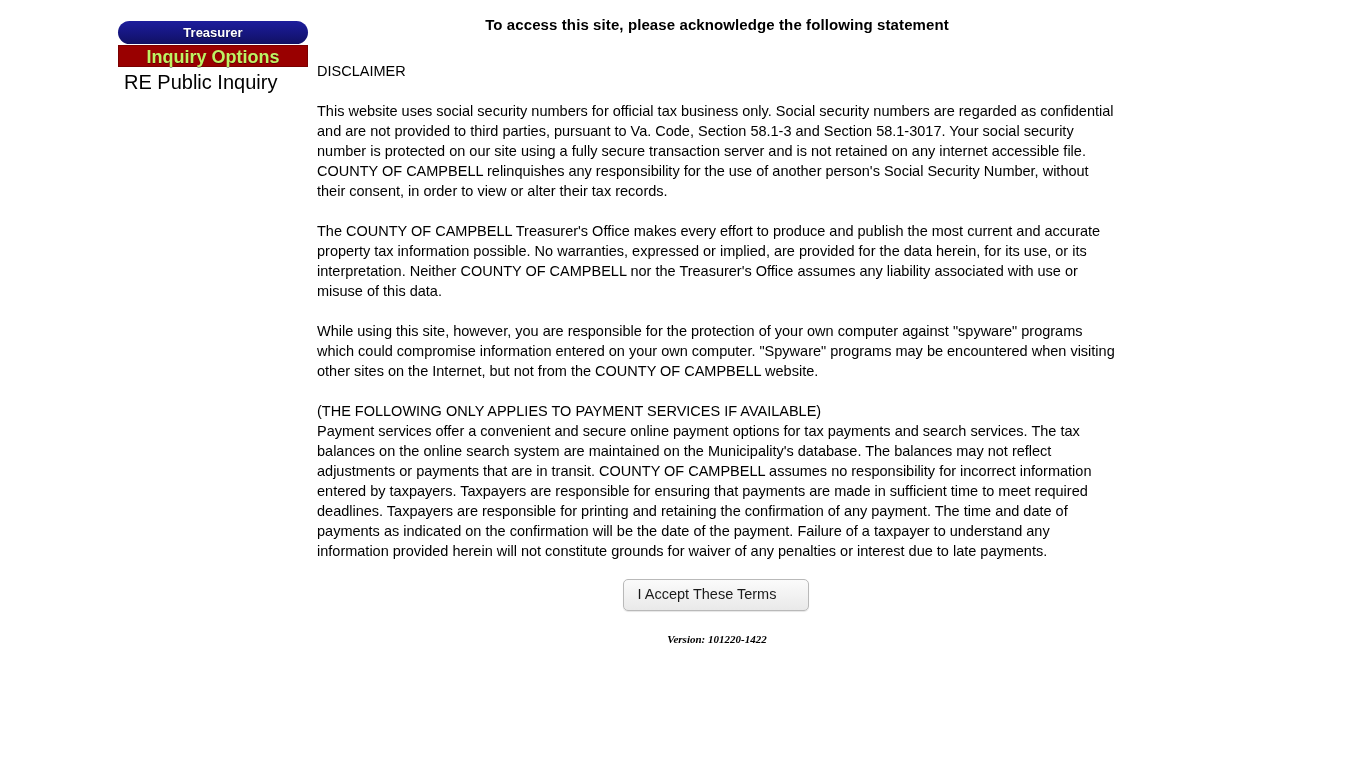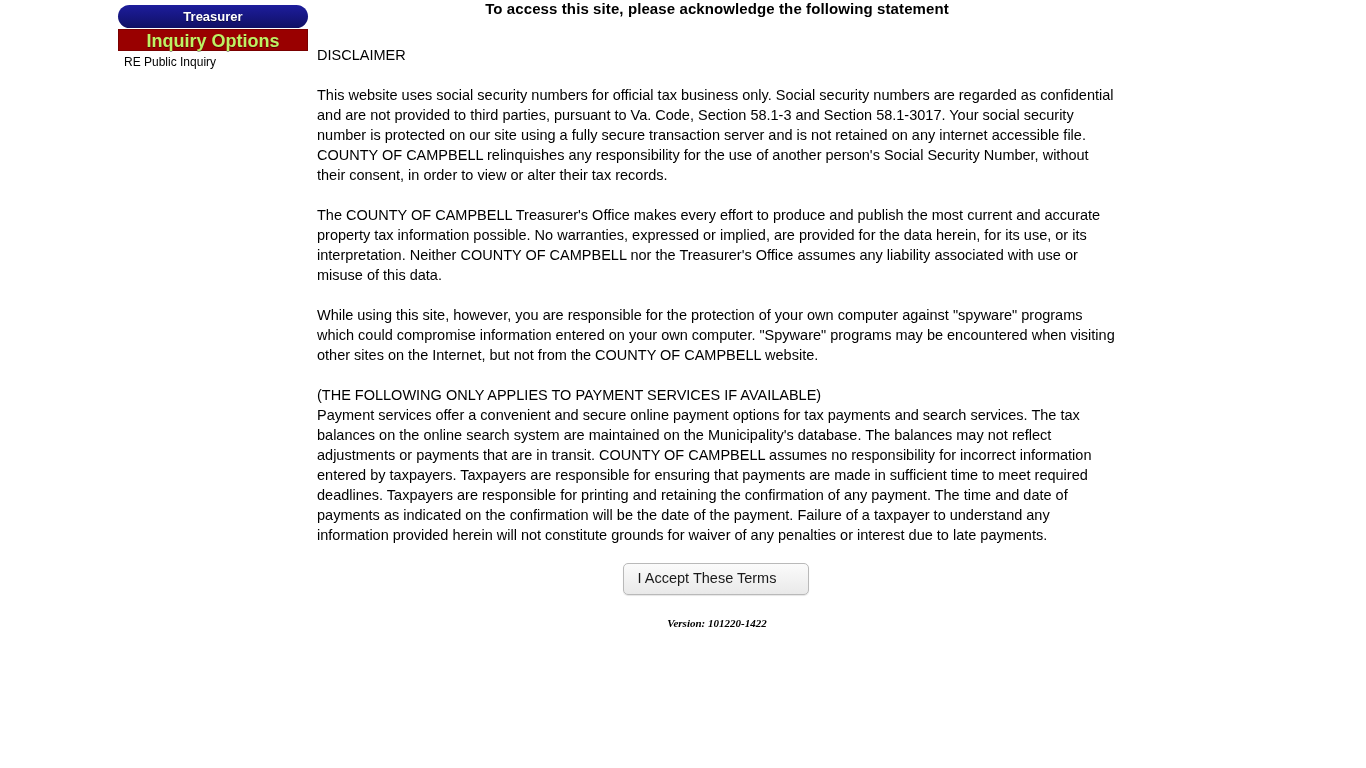--- a/index.html
+++ b/index.html
@@ -11,20 +11,21 @@
     width: 1366px;
     height: 768px;
     font-family: "Liberation Sans", sans-serif;
     color: #000000;
     overflow: hidden;
   }
   .page {
     position: relative;
     width: 1366px;
     height: 688px;
+    margin-top: 16px;
   }
 
   
   .sidebar {
     position: absolute;
     left: 118px;
     top: 5px;
     width: 190px;
   }
   .nav-treasurer {
@@ -57,21 +58,21 @@
     font-weight: bold;
     box-sizing: border-box;
     text-shadow: 0 1px 0 rgba(0,0,0,0.4);
     cursor: pointer;
     user-select: none;
   }
   .nav-link {
     display: block;
     margin-top: 4px;
     padding-left: 6px;
-    font-size: 12px;
+    font-size: 20px;
     color: #000000;
     text-decoration: none;
     cursor: pointer;
     white-space: nowrap;
   }
 
   
   .content {
     position: absolute;
     left: 317px;

